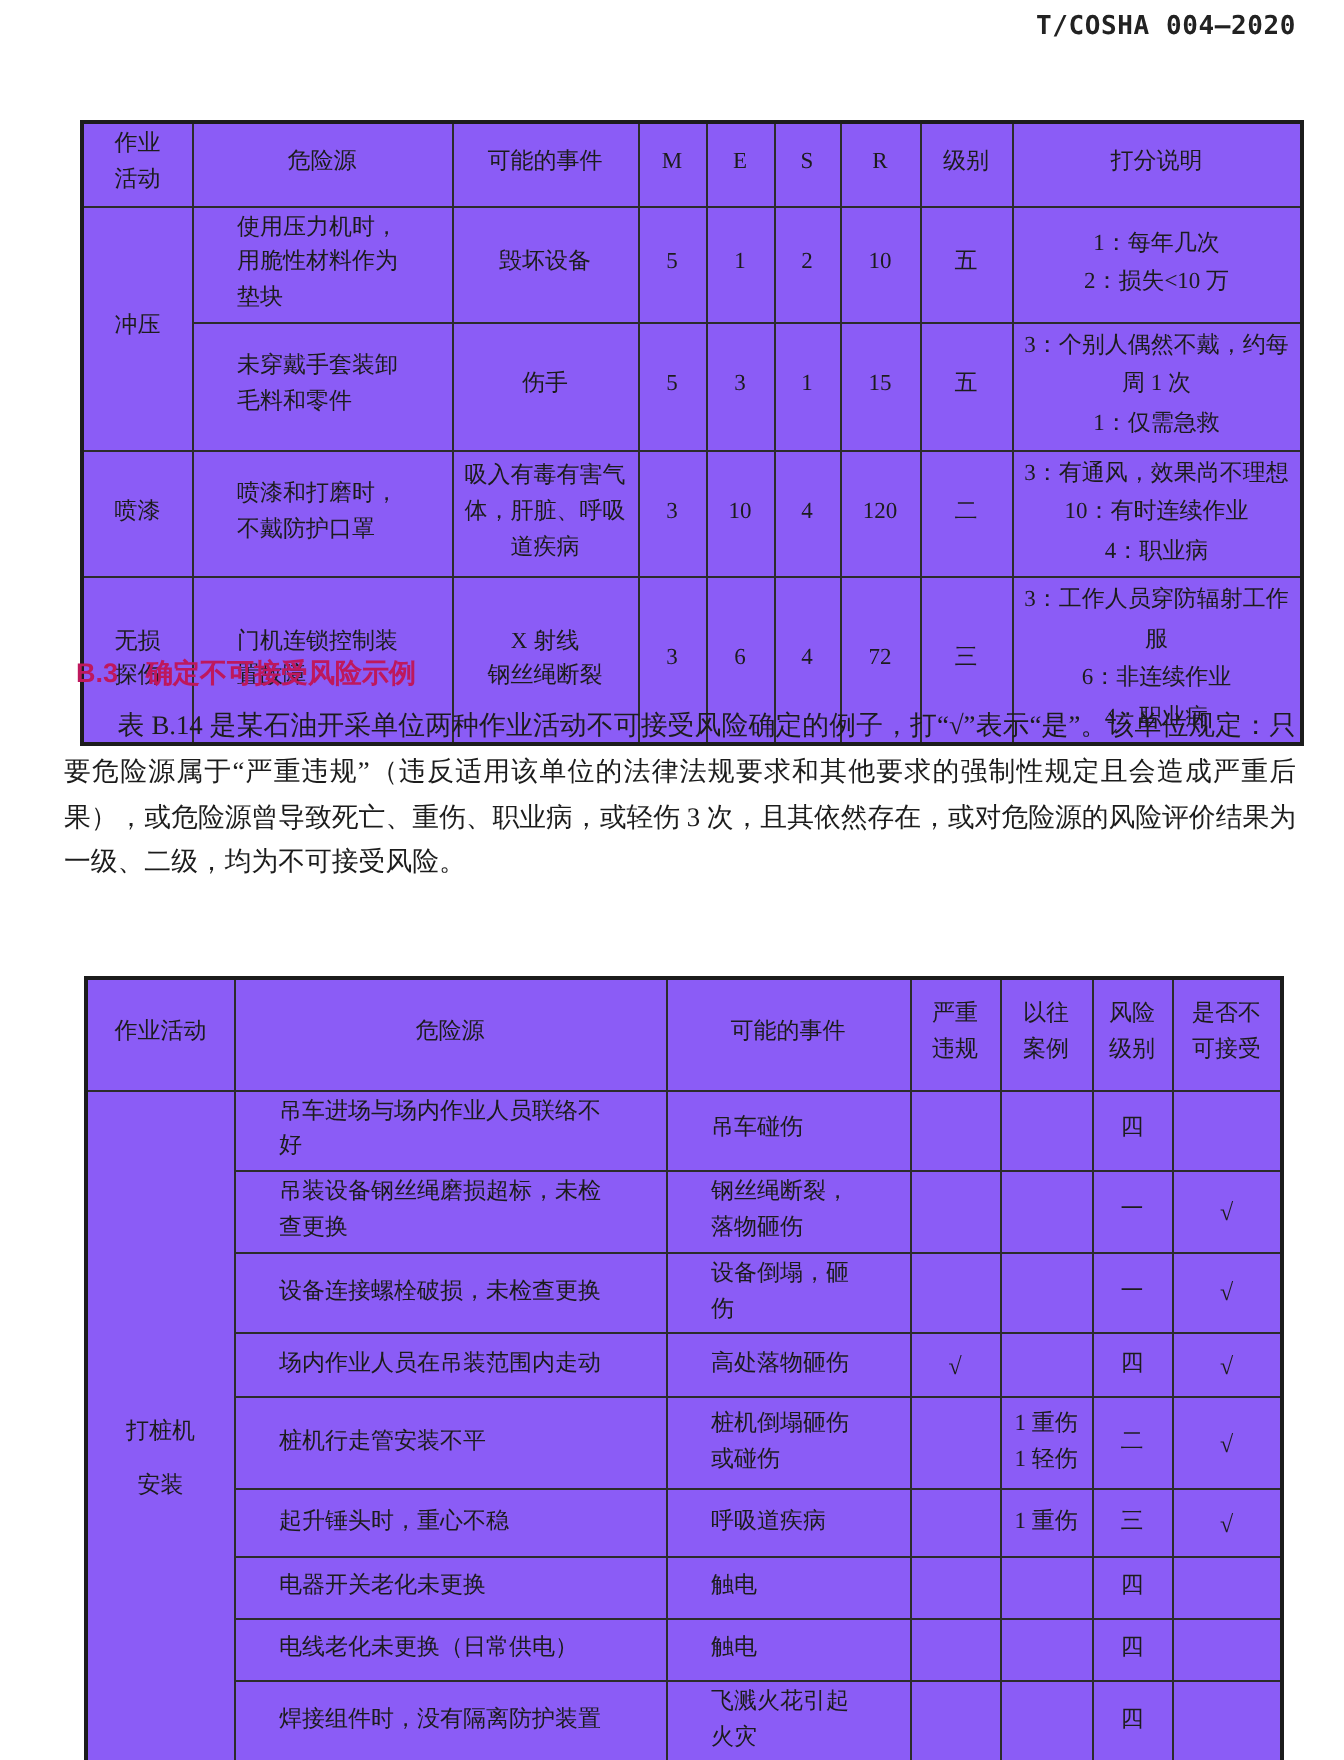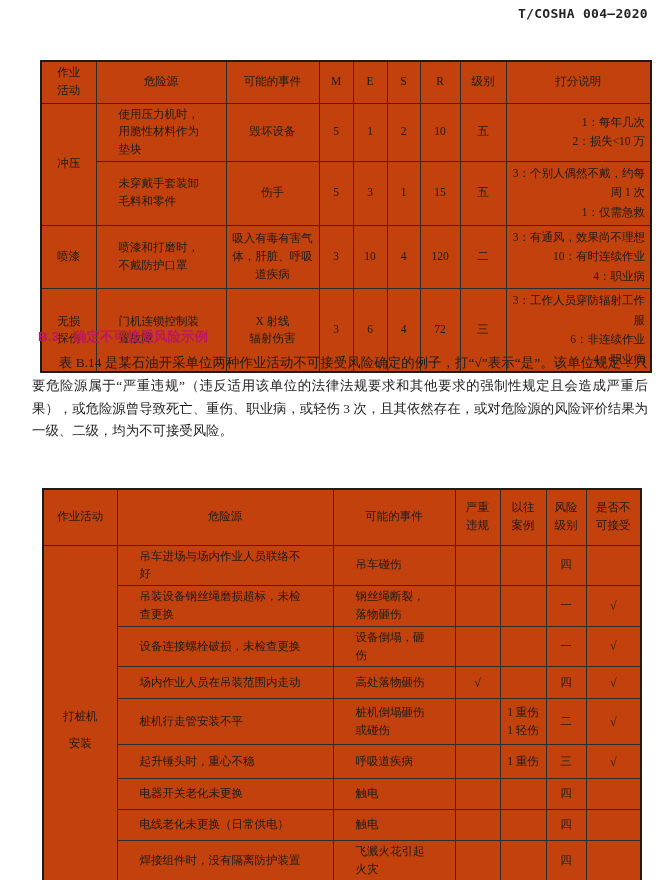--- a/index.html
+++ b/index.html
@@ -18,30 +18,30 @@
 
   .tbl-title {
     position:absolute; left:0; width:672px; text-align:center;
     font-family:"Liberation Sans", sans-serif;
     font-size:13px; font-weight:bold; color:#1b1b1b;
   }
   #t13-title { top:36px; }
   #t14-title { top:452px; }
   .tbl-title .num { margin-right:10px; }
 
-  table { border-collapse:collapse; table-layout:fixed; background:#c2410c; }
+  table { border-collapse:collapse; table-layout:fixed; background:#8b5cf6; }
   table.doc { border:2px solid #1c1c1c; }
   td, th {
     border:1px solid #2c2c2c;
     font-size:11.5px; font-weight:normal; color:#1c1c1c;
     text-align:center; vertical-align:middle;
     padding:1px 2px; line-height:1.55; overflow:hidden;
   }
   .left  { text-align:left; padding:2px 22px; }
-  .notes { text-align:right; padding:2px 5px; line-height:1.7;margin-left:16px; }
+  .notes { text-align:center; padding:2px 5px; line-height:1.7;margin-left:16px; }
   .check { font-size:12px; }
 
   #t13 { position:absolute; top:60px; left:40px; width:610px; }
   #t14 { position:absolute; top:488px; left:42px; width:598px; }
   #t14 .act { line-height:2.3; }
 
   .sec-heading {
     position:absolute; top:328px; left:38px;
     font-family:"Liberation Sans", sans-serif;
     font-size:13.5px; font-weight:bold; color:#be185d;
@@ -132,21 +132,21 @@
       </td>
     </tr>
     <tr style="height:58px">
       <td>
         <div>无损</div>
         <div>探伤</div>
       </td>
       <td class="left">门机连锁控制装置故障</td>
       <td>
         <div>X 射线</div>
-        <div>辐射伤害</div>
+        <div>钢丝绳断裂</div>
       </td>
       <td>3</td>
       <td>6</td>
       <td>4</td>
       <td>72</td>
       <td>三</td>
       <td class="notes">
         <div>3：工作人员穿防辐射工作服</div>
         <div>6：非连续作业</div>
         <div>4：职业病</div>

